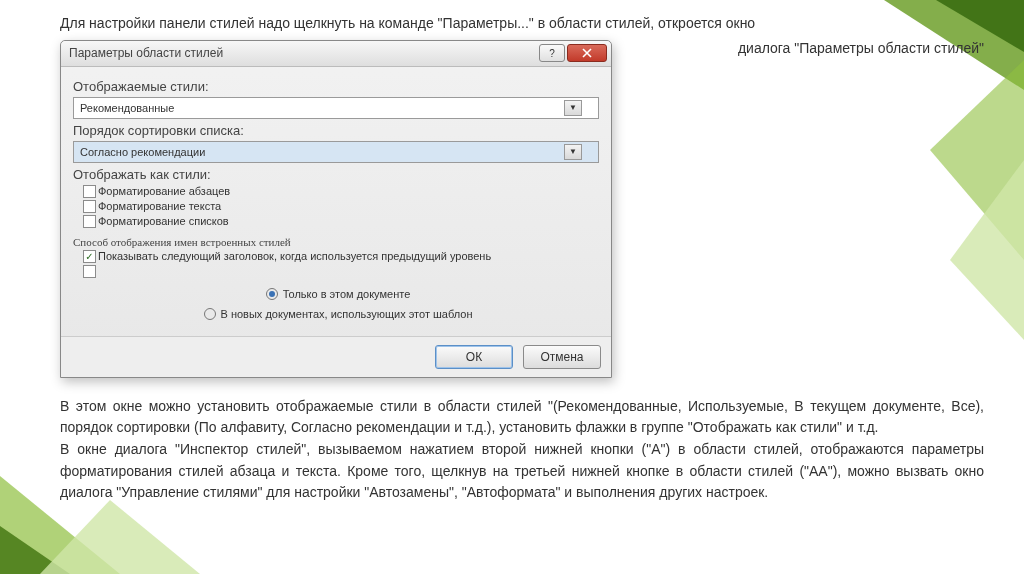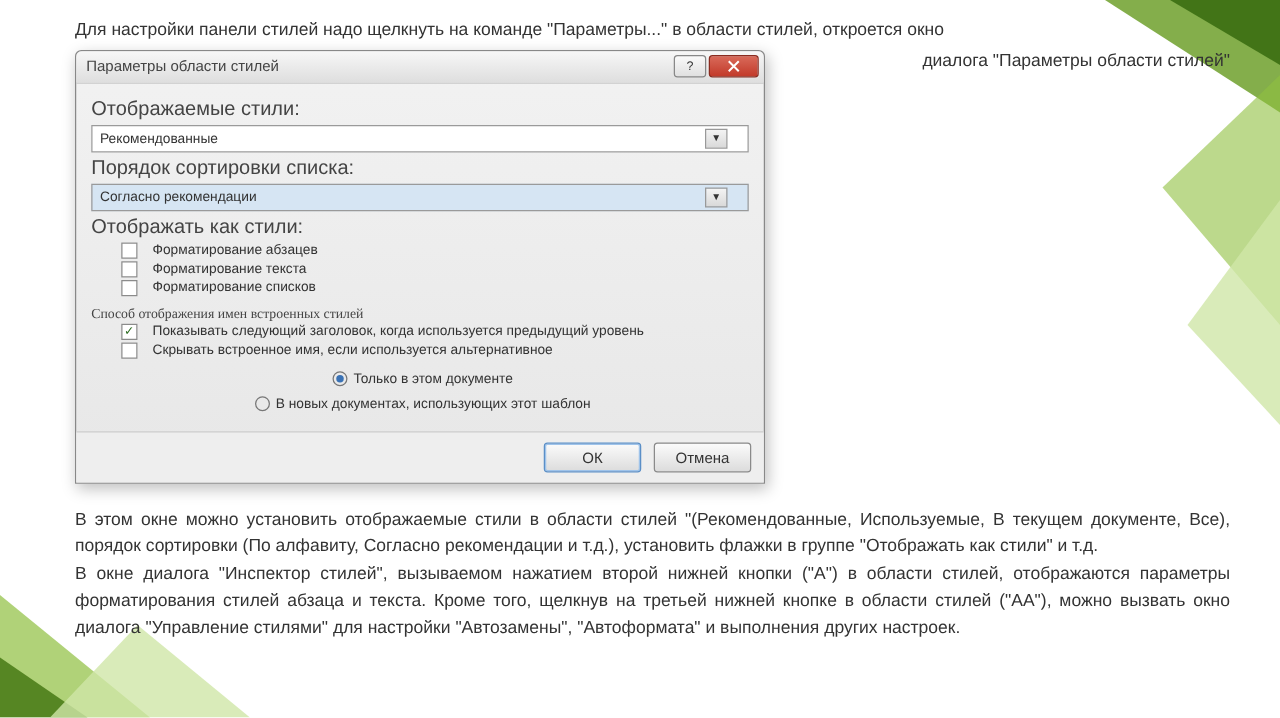--- a/index.html
+++ b/index.html
@@ -50,41 +50,41 @@
   font-size: 10px;
   background: linear-gradient(#fafafa,#e0e0e0);
 }
 .tbtn.close {
   width: 40px;
   background: linear-gradient(#d96a5a,#c23a2a);
   color: #fff;
   border-color: #8a2b1f;
 }
 .dlg-body { padding: 8px 12px 10px; }
-.lbl { display: block; margin: 4px 0 3px; color: #444; font-size: 16px; }
+.lbl { display: block; margin: 4px 0 3px; color: #444; font-size: 13px; }
 .combo {
   width: 100%;
   height: 22px;
   border: 1px solid #9a9a9a;
   background: #fff;
   display: flex;
   align-items: center;
   padding: 0 16px 0 6px;
   font-size: 11px;
 }
 .combo.sel { background: #d6e5f3; }
 .combo .val { flex: 1; color: #333; }
 .combo .caret {
   width: 18px; height: 16px;
   border: 1px solid #999;
   background: linear-gradient(#f3f3f3,#d9d9d9);
   display: flex; align-items: center; justify-content: center;
   font-size: 8px; color: #333;
 }
-.chk-row { display: flex; align-items: center; gap: 12px; margin: 2px 0 2px 24px; }
+.chk-row { display: flex; align-items: center; gap: 2px; margin: 2px 0 2px 10px; }
 .chk {
   width: 13px; height: 13px;
   border: 1px solid #8b8b8b;
   background: #fff;
   display: inline-flex; align-items: center; justify-content: center;
   font-size: 10px; color: #2a6b1f;
 }
 .group-lbl { margin-top: 8px; color: #444; font-size: 11px; font-family: Liberation Serif, serif; }
 .radio-row { display: flex; gap: 8px; margin: 10px 0 6px 4px; align-items: center; flex-direction: column; }
 .radio { display: flex; align-items: center; gap: 5px; }
@@ -170,21 +170,20 @@
             <span>Форматирование списков</span>
           </div>
 
         <div class="group-lbl">Способ отображения имен встроенных стилей</div>
         <div class="chk-row">
             <span class="chk">✓</span>
             <span>Показывать следующий заголовок, когда используется предыдущий уровень</span>
           </div>
         <div class="chk-row">
             <span class="chk"></span>
-            <span>Скрывать встроенное имя, если используется альтернативное</span>
           </div>
 
         <div class="radio-row">
           <div class="radio">
               <span class="rdot on"></span>
               <span>Только в этом документе</span>
             </div>
           <div class="radio">
               <span class="rdot"></span>
               <span>В новых документах, использующих этот шаблон</span>

